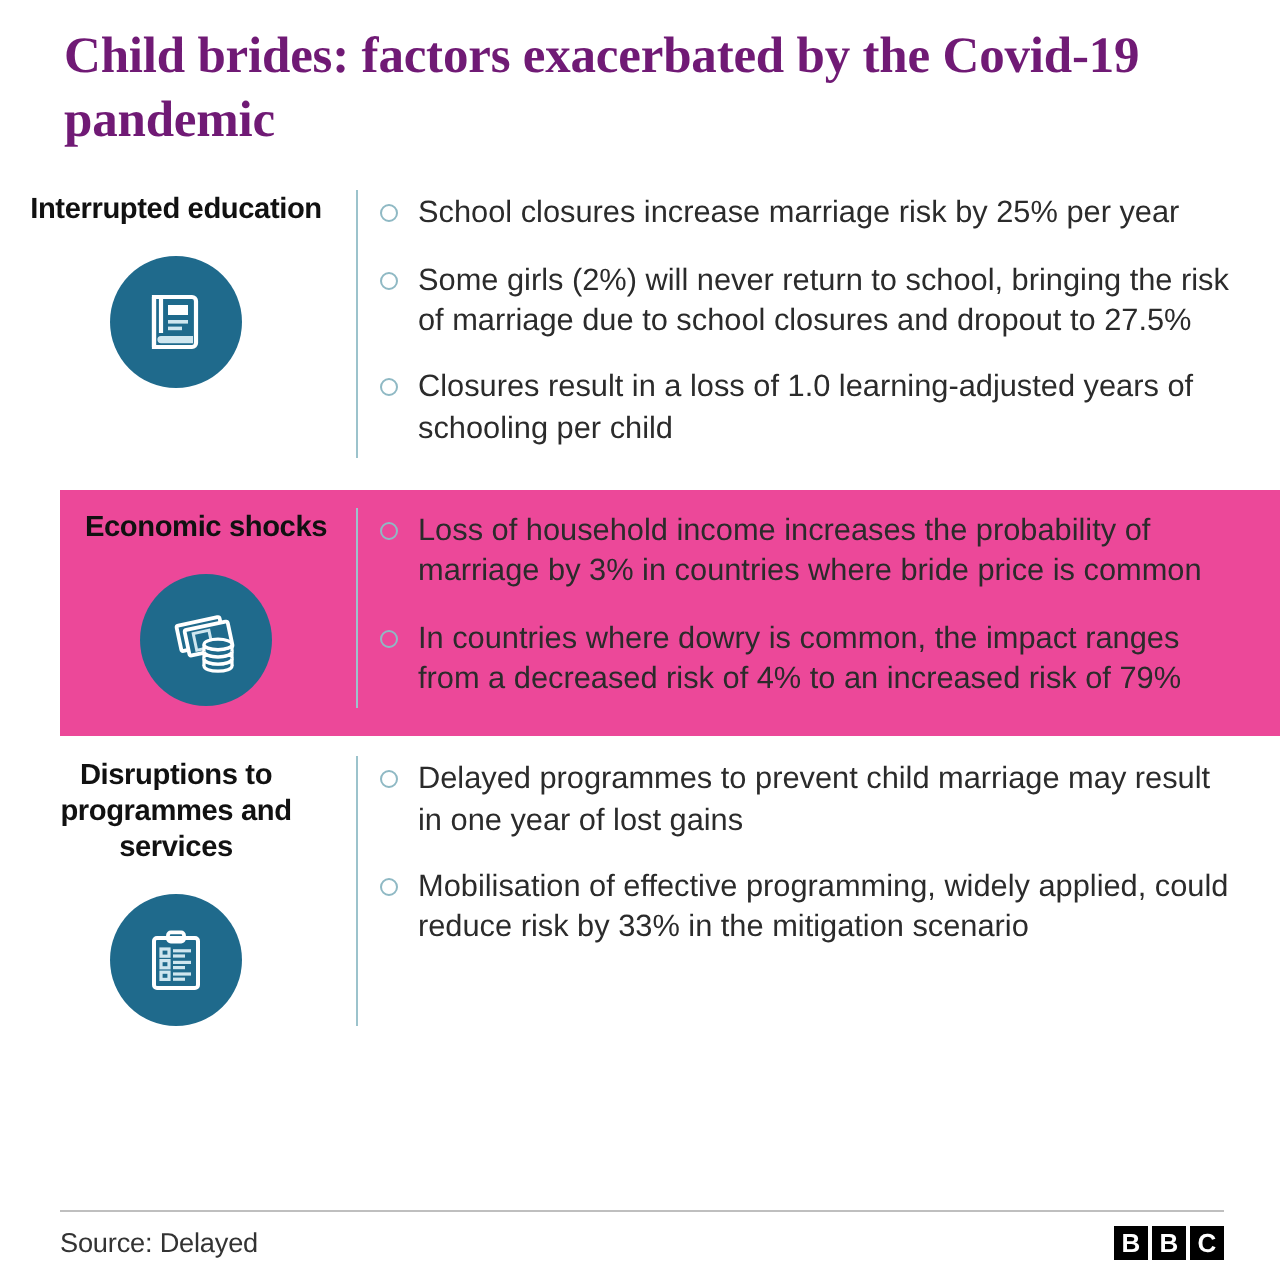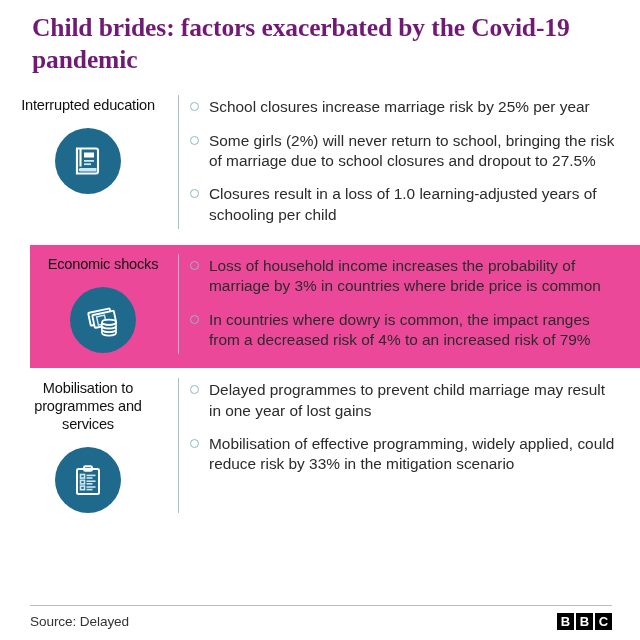--- a/index.html
+++ b/index.html
@@ -61,21 +61,21 @@
 
   .left-col {
     width: 178px;
     flex: 0 0 auto;
     box-sizing: border-box;
     padding: 0 14px 0 12px;
     text-align: center;
   }
   .sec-heading {
     font-size: 14.6px;
-    font-weight: 400;
+    font-weight: 700;
     line-height: 1.22;
     color: #111111;
     margin: 0;
     padding-top: 2px;
     letter-spacing: -0.2px;
   }
   .icon-wrap {
     margin-top: 13px;
     display: flex;
     justify-content: center;
@@ -249,21 +249,21 @@
           <li class="bullet">
             <span class="marker"></span>
             <span>In countries where dowry is common, the impact ranges from a decreased risk of 4% to an increased risk of 79%</span>
           </li>
         </ul>
       </div>
     </div>
 
     <div class="section sec-disruptions">
       <div class="left-col">
-        <div class="sec-heading">Mobilisation to programmes and services</div>
+        <div class="sec-heading">Disruptions to programmes and services</div>
         <div class="icon-wrap">
           <div class="icon-circle">
             <svg width="40" height="40" viewBox="0 0 40 40" aria-hidden="true">
               <rect x="9" y="9" width="22" height="25" rx="1.5" fill="none" stroke="#ffffff" stroke-width="2"></rect>
               <rect x="16" y="6.2" width="8" height="4.6" rx="1.4" fill="none" stroke="#ffffff" stroke-width="1.9"></rect>
               <g fill="none" stroke="#cfe6ef" stroke-width="1.6">
                 <rect x="12.5" y="14.5" width="4" height="3.6"></rect>
                 <rect x="12.5" y="20.3" width="4" height="3.6"></rect>
                 <rect x="12.5" y="26.1" width="4" height="3.6"></rect>
               </g>

